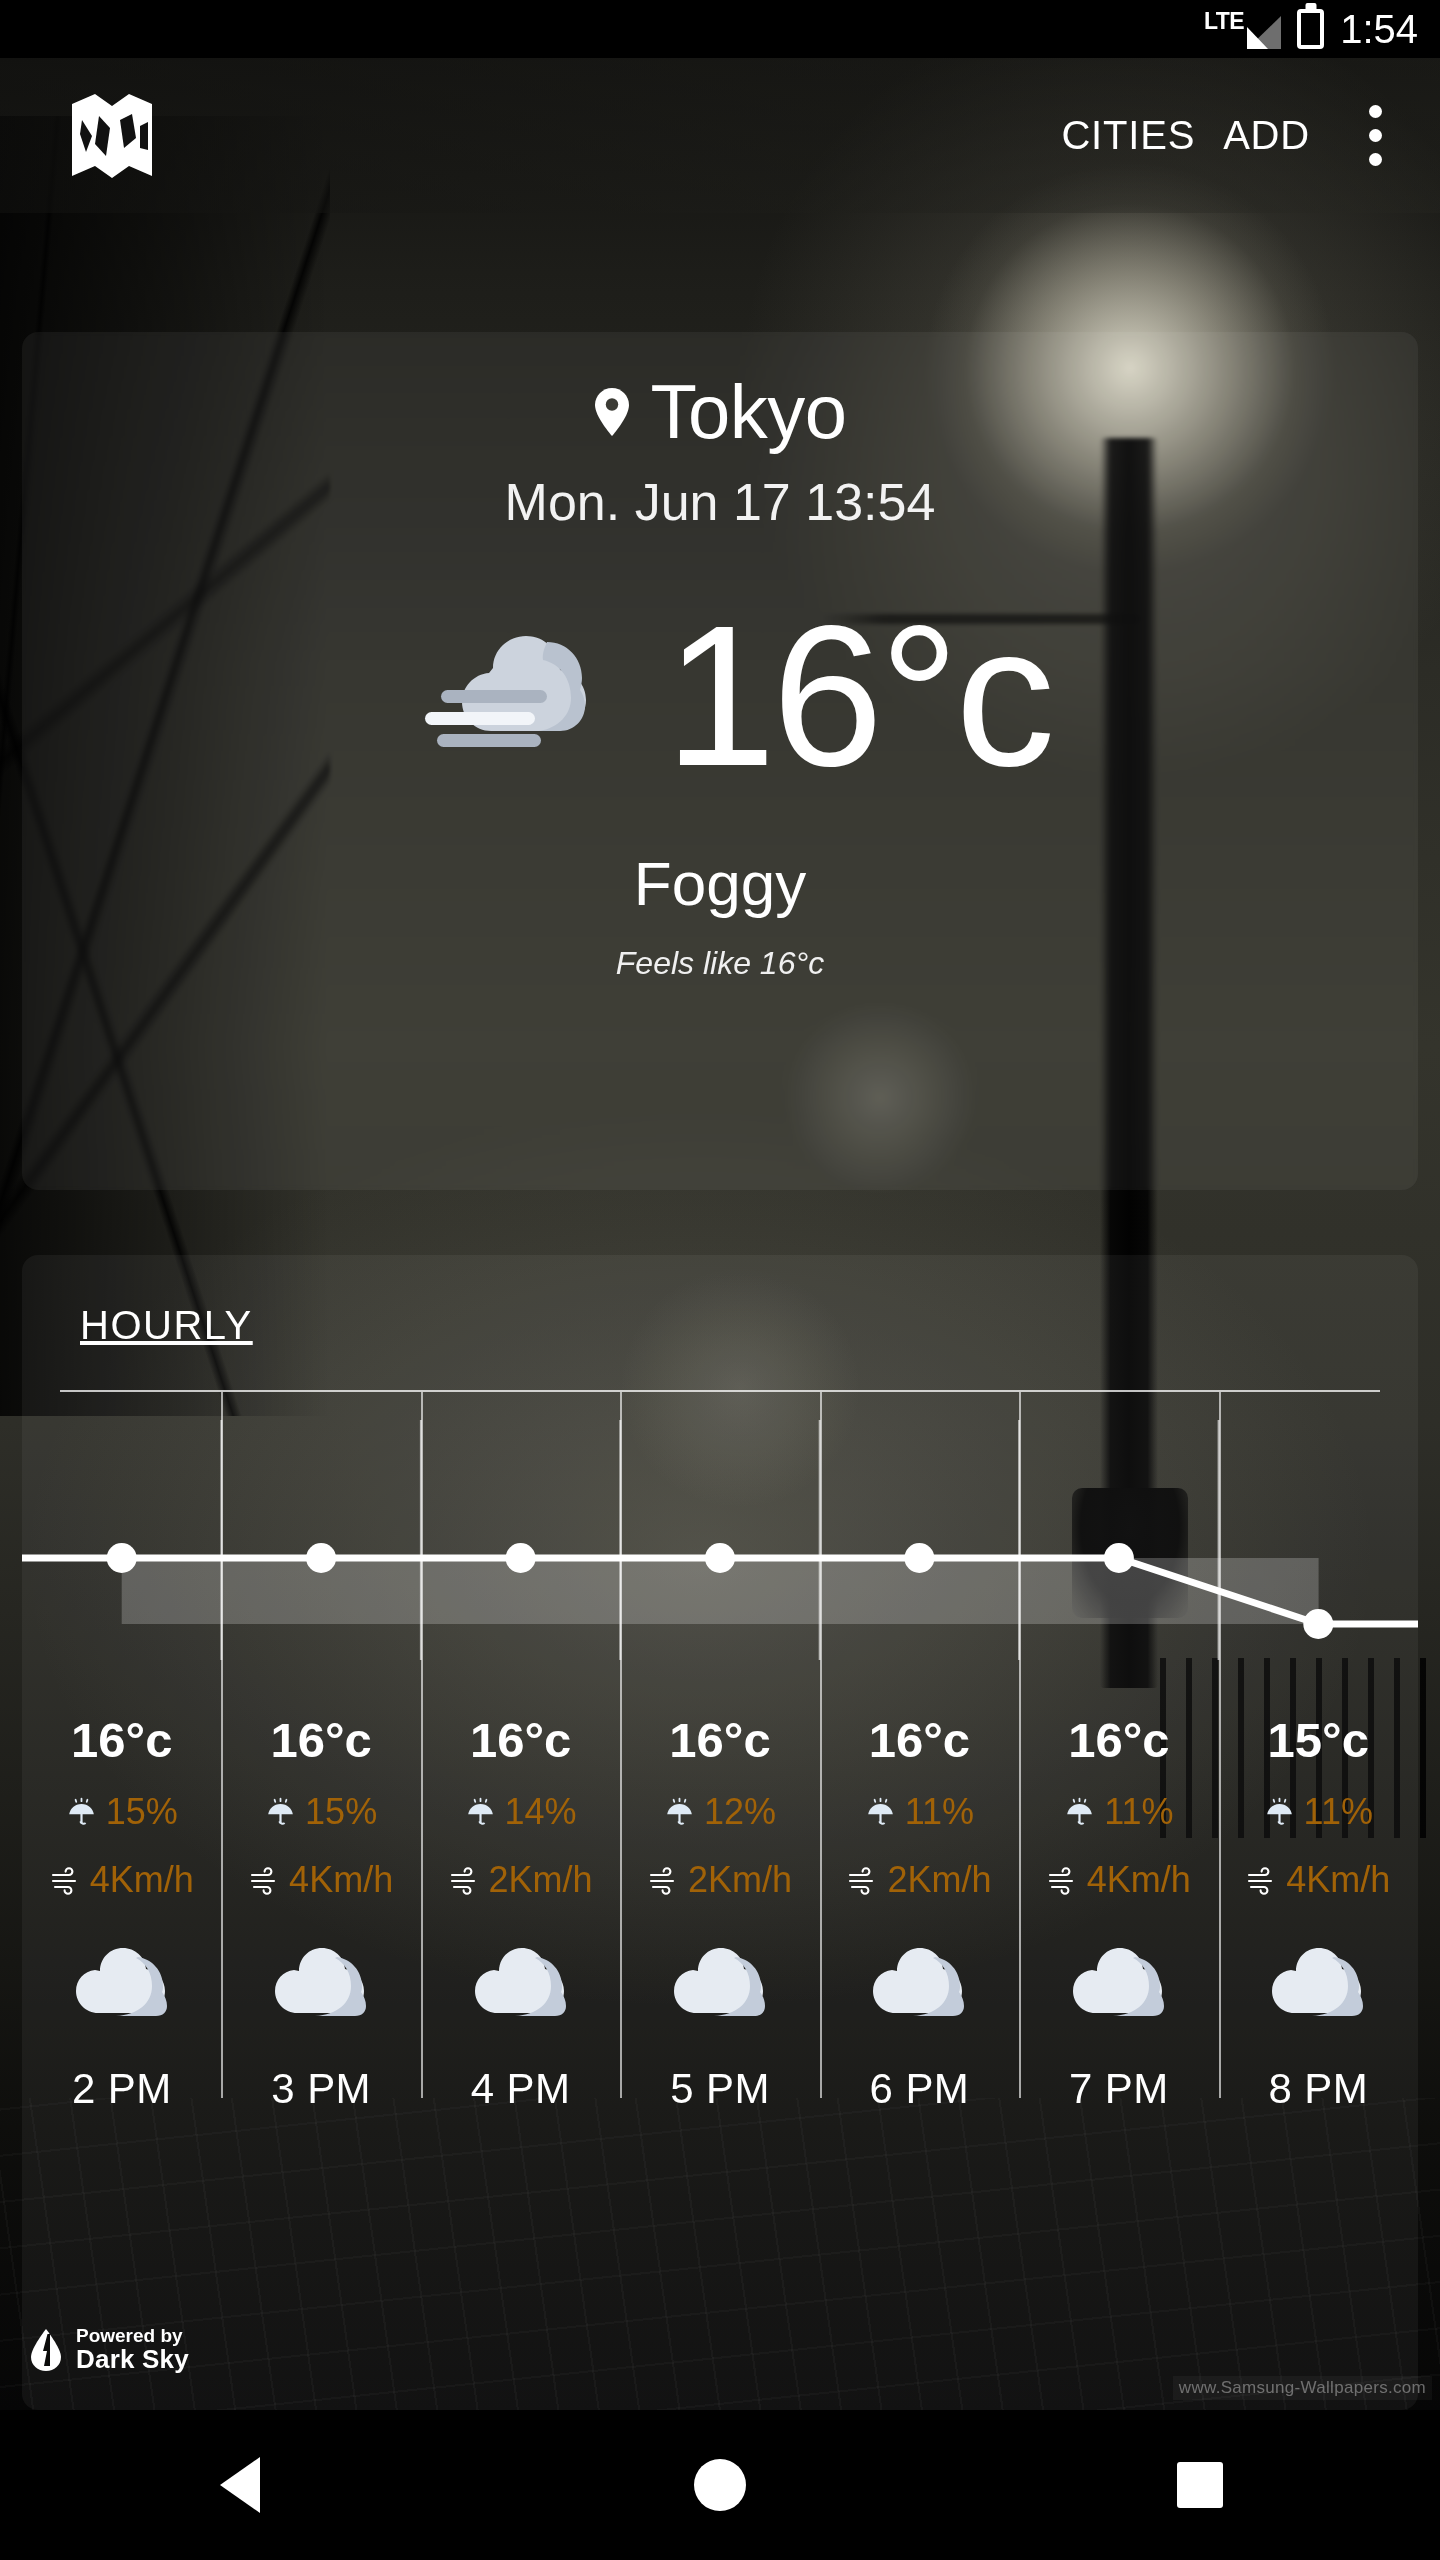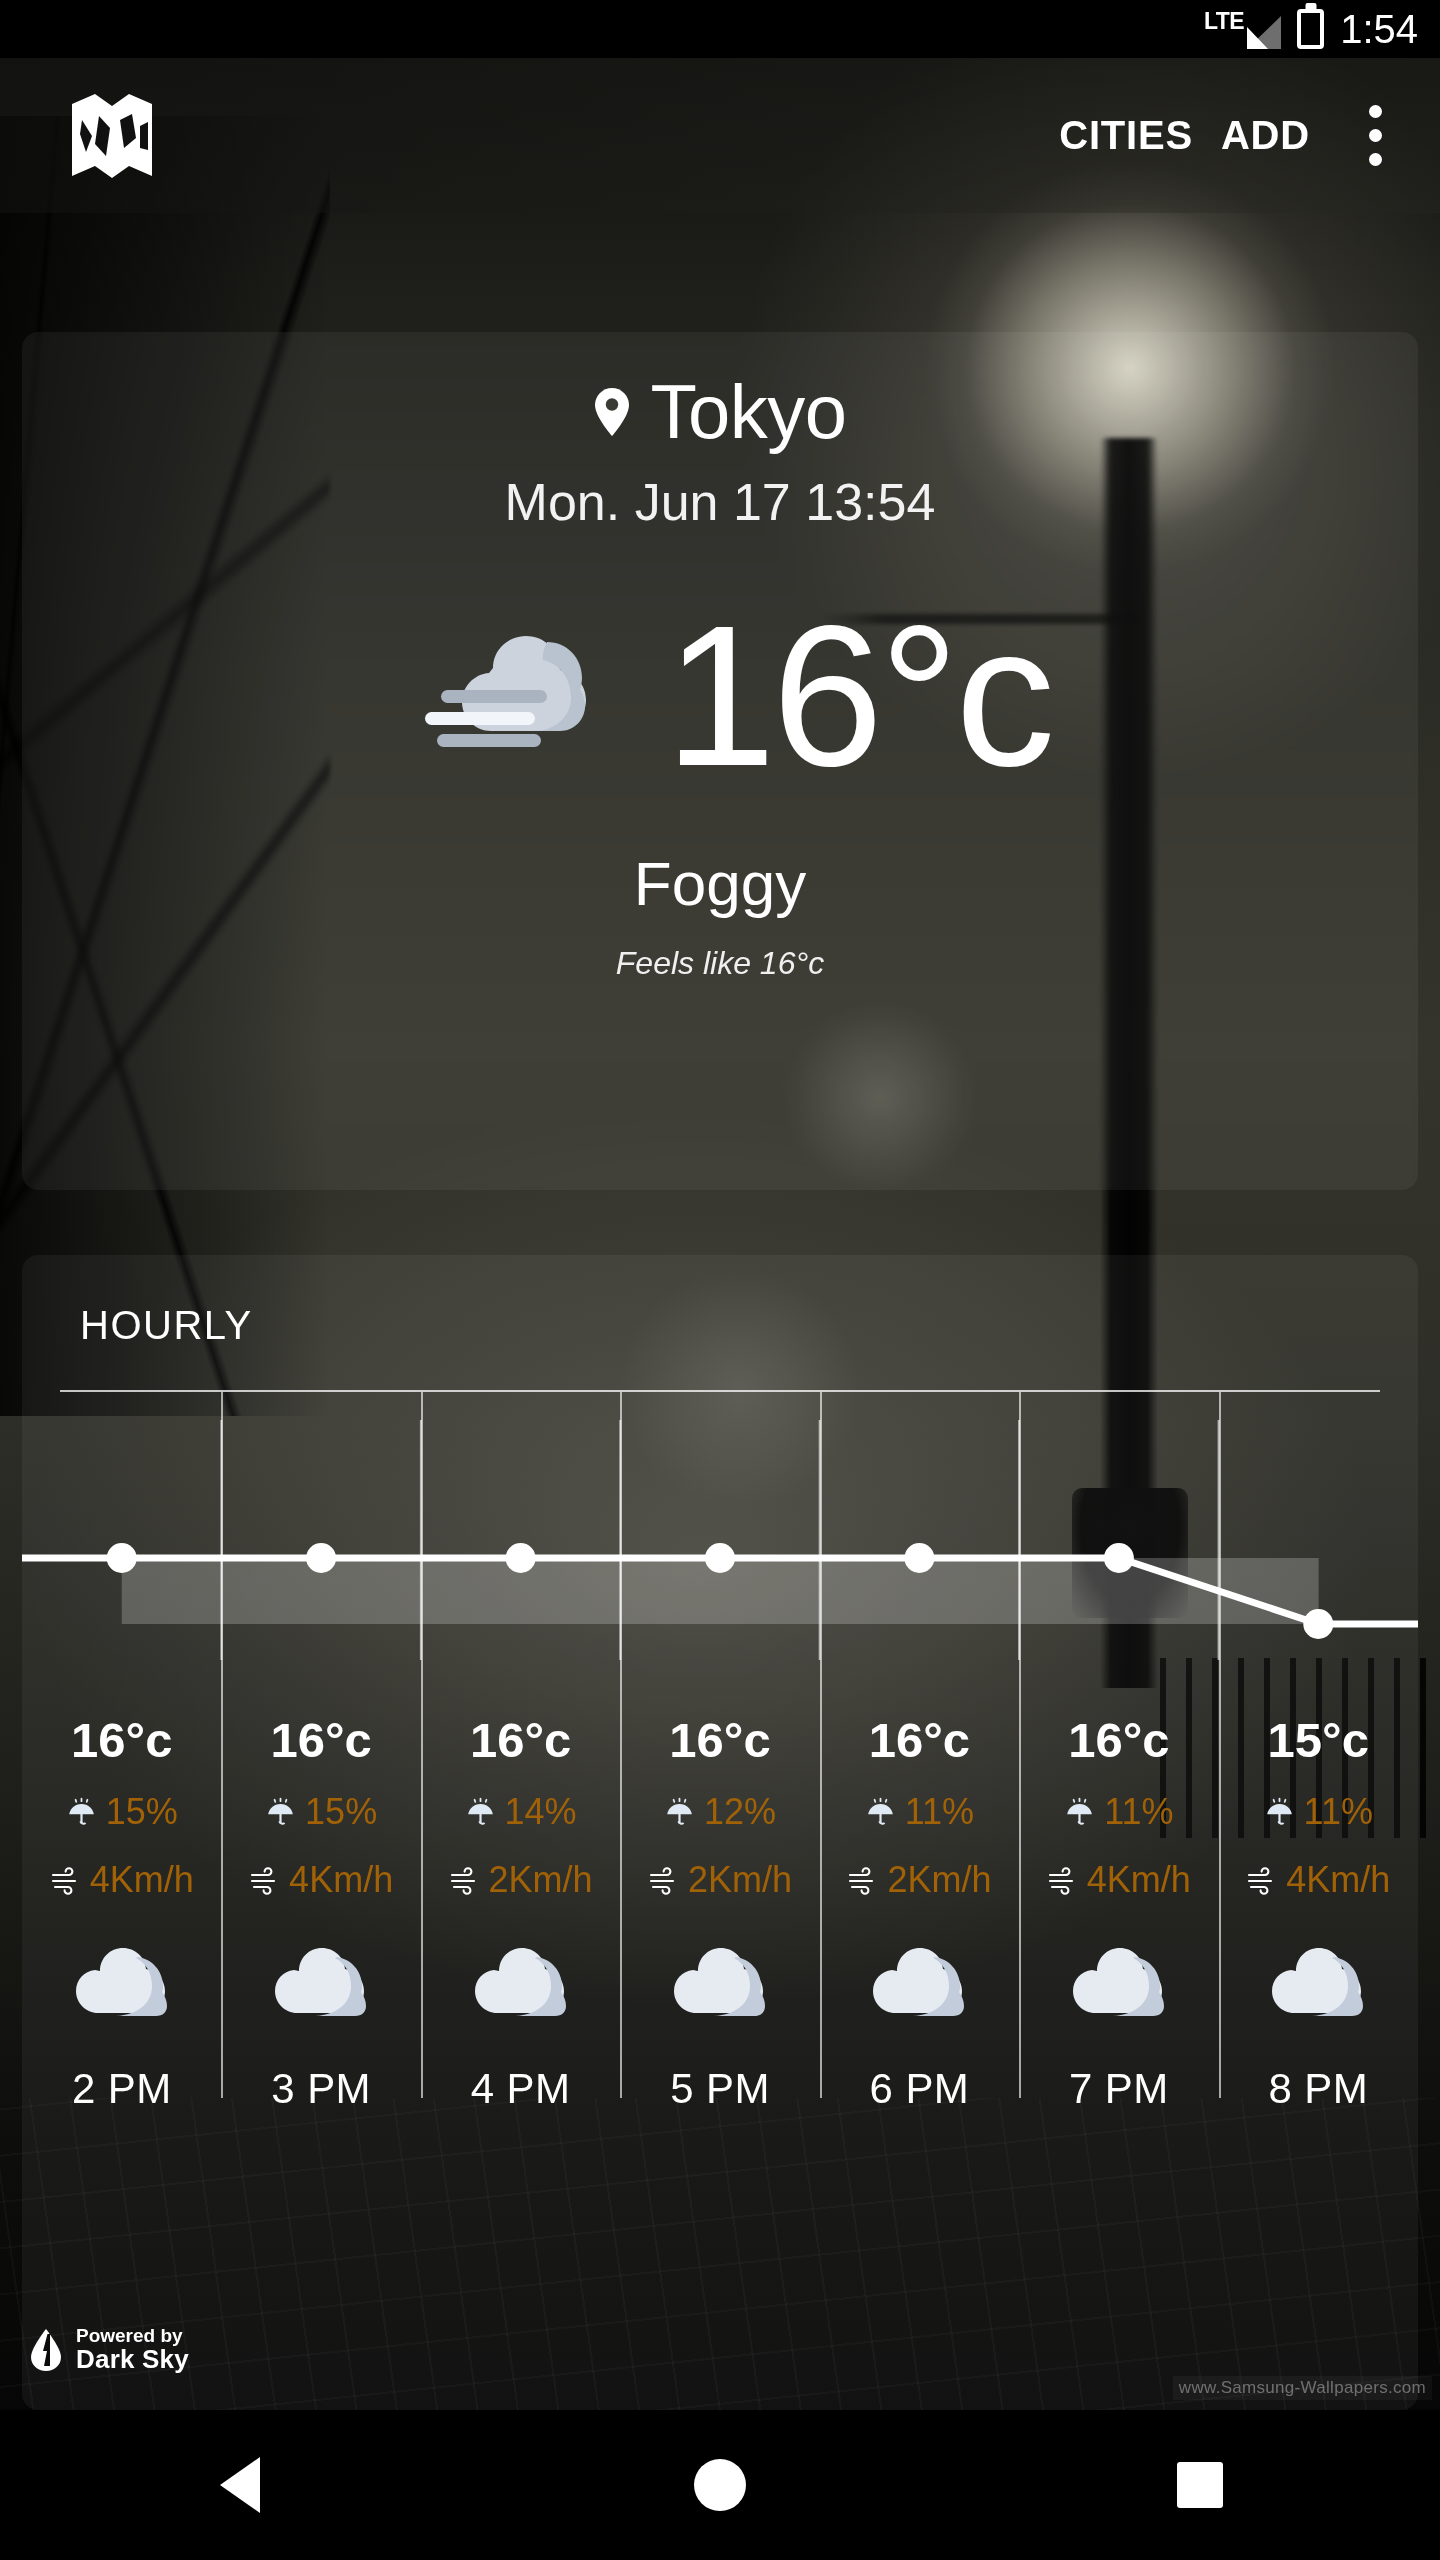--- a/index.html
+++ b/index.html
@@ -99,21 +99,21 @@
 
   
   .appbar {
     position:absolute; left:0; top:58px; width:1440px; height:155px;
     display:flex; align-items:center; padding:0 36px 0 62px;
     background:linear-gradient(to right, rgba(18,18,16,0.55) 0%, rgba(30,30,26,0.38) 55%, rgba(40,40,34,0.30) 100%);
   }
   .map-icon { width:100px; height:100px; }
   .appbar-spacer { flex:1; }
   .appbar-action {
-    color:#fff; font-size:40px; font-weight:700; letter-spacing:0.8px;
+    color:#fff; font-size:40px; font-weight:400; letter-spacing:0.8px;
     padding:10px 14px; white-space:nowrap;
   }
   .overflow-dots { width:58px; height:100px; display:flex; flex-direction:column; align-items:center; justify-content:center; gap:11px; margin-left:22px; }
   .overflow-dots span { width:13px; height:13px; border-radius:50%; background:#fff; display:block; }
 
   
   .current-card {
     position:absolute; left:22px; top:332px; width:1396px; height:858px;
     background:rgba(255,255,255,0.055);
     border-radius:16px;
@@ -135,20 +135,21 @@
 
   
   .hourly-card {
     position:absolute; left:22px; top:1255px; width:1396px; height:1155px;
     background:rgba(255,255,255,0.05);
     border-radius:16px;
   }
   .hourly-title {
     color:#fff; font-size:40px; font-weight:400; letter-spacing:1.5px;
     padding:48px 0 0 58px;
+    text-decoration:underline;
   }
   .hourly-rule { height:2px; background:rgba(255,255,255,0.75); margin:42px 38px 0 38px; }
 
   .hourly-body { position:relative; height:964px; }
 
   
   .chart { position:absolute; left:0; top:28px; width:1396px; height:240px; }
 
   
   .cols { position:absolute; left:0; top:268px; width:1396px; height:696px; display:flex; }

